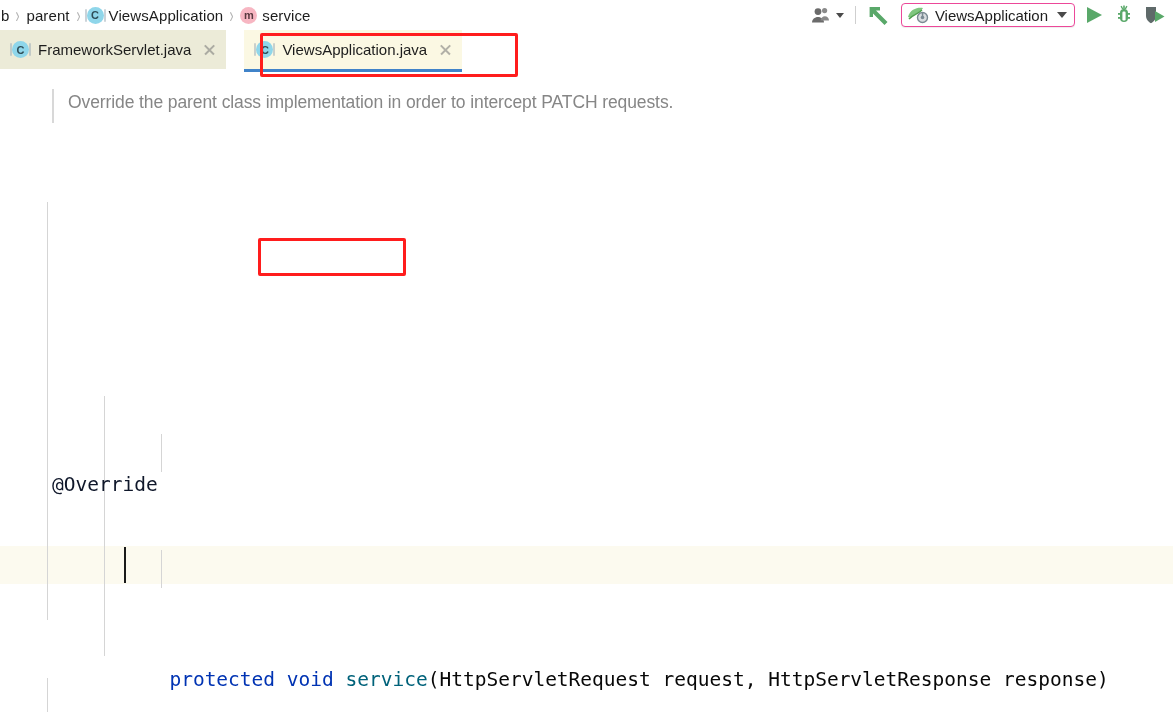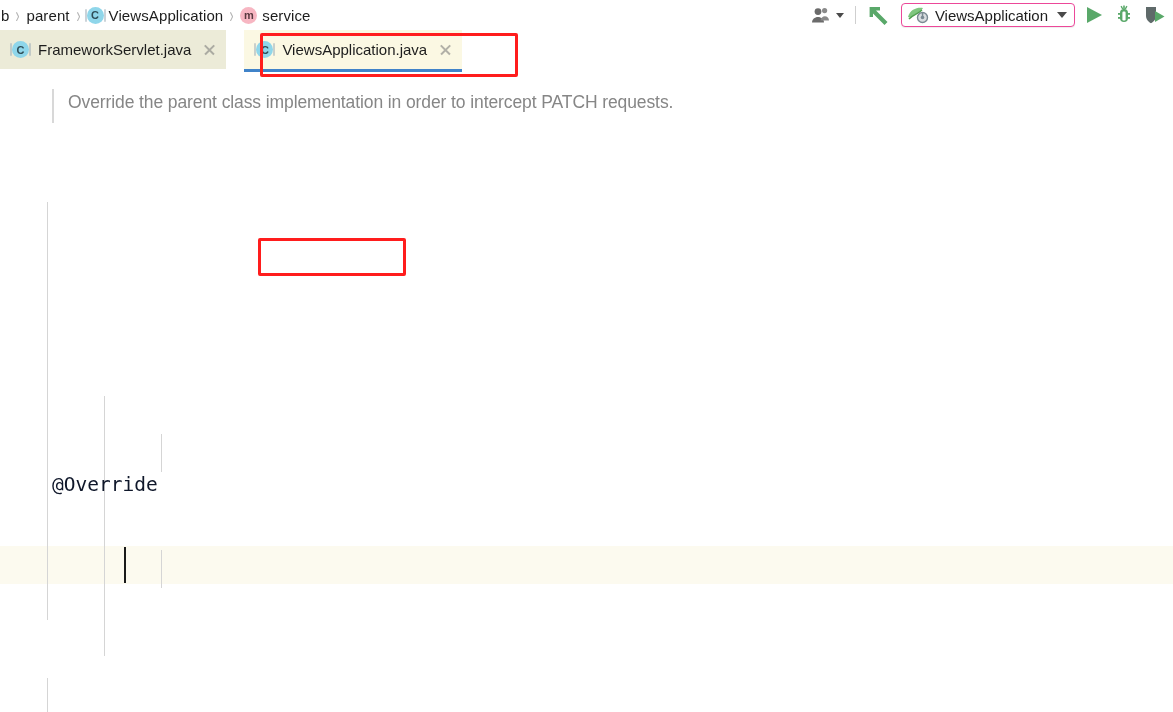--- a/index.html
+++ b/index.html
@@ -420,20 +420,25 @@
     <div class="doc-line" style="left:68px;">Override the parent class implementation in order to intercept PATCH requests.</div>
 
     <div class="code">
 
       <div class="line" style="height:116px;"></div>
 
       <div class="line">
         <span class="ln anno">@Override</span>
       </div>
 
+      <div class="line">
+        <span class="ln">
+          <span class="kw">protected</span><span class="plain"> </span><span class="kw">void</span><span class="plain"> </span><span class="mname">service</span><span class="plain">(HttpServletRequest request, HttpServletResponse response)</span>
+        </span>
+      </div>
 
       
 
       
 
       
 
       
 
       

